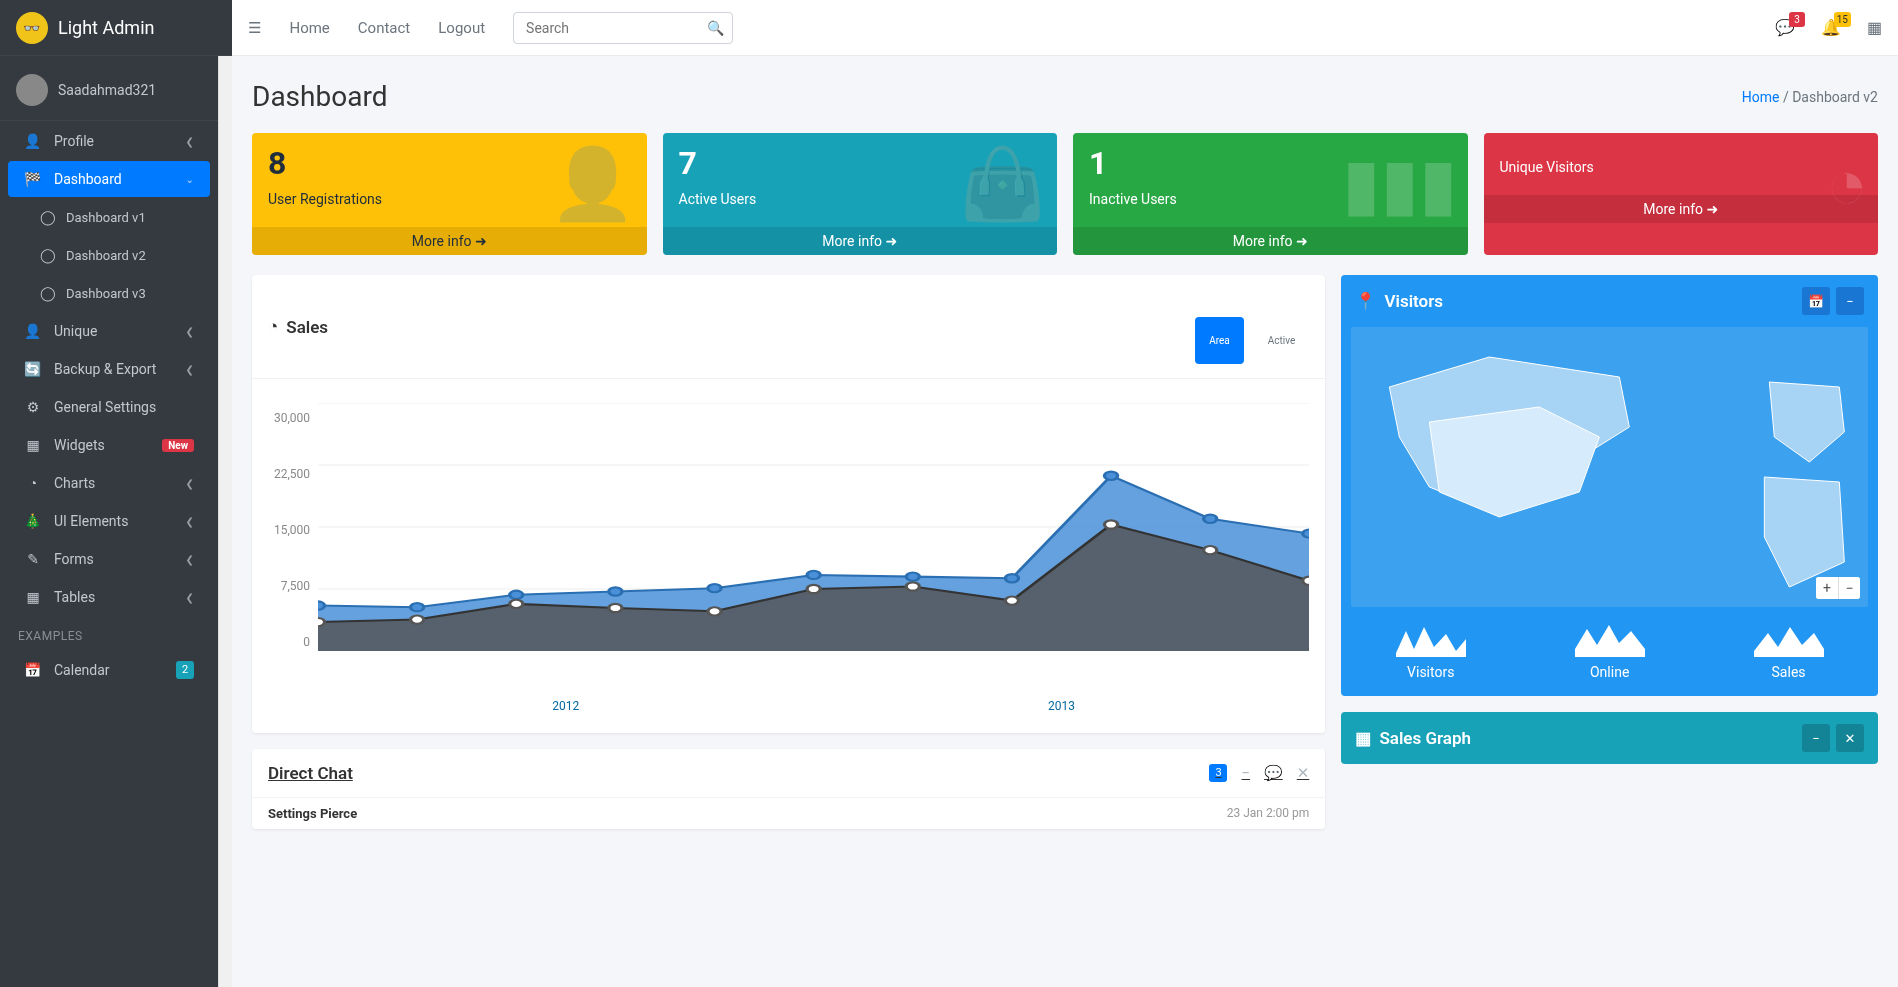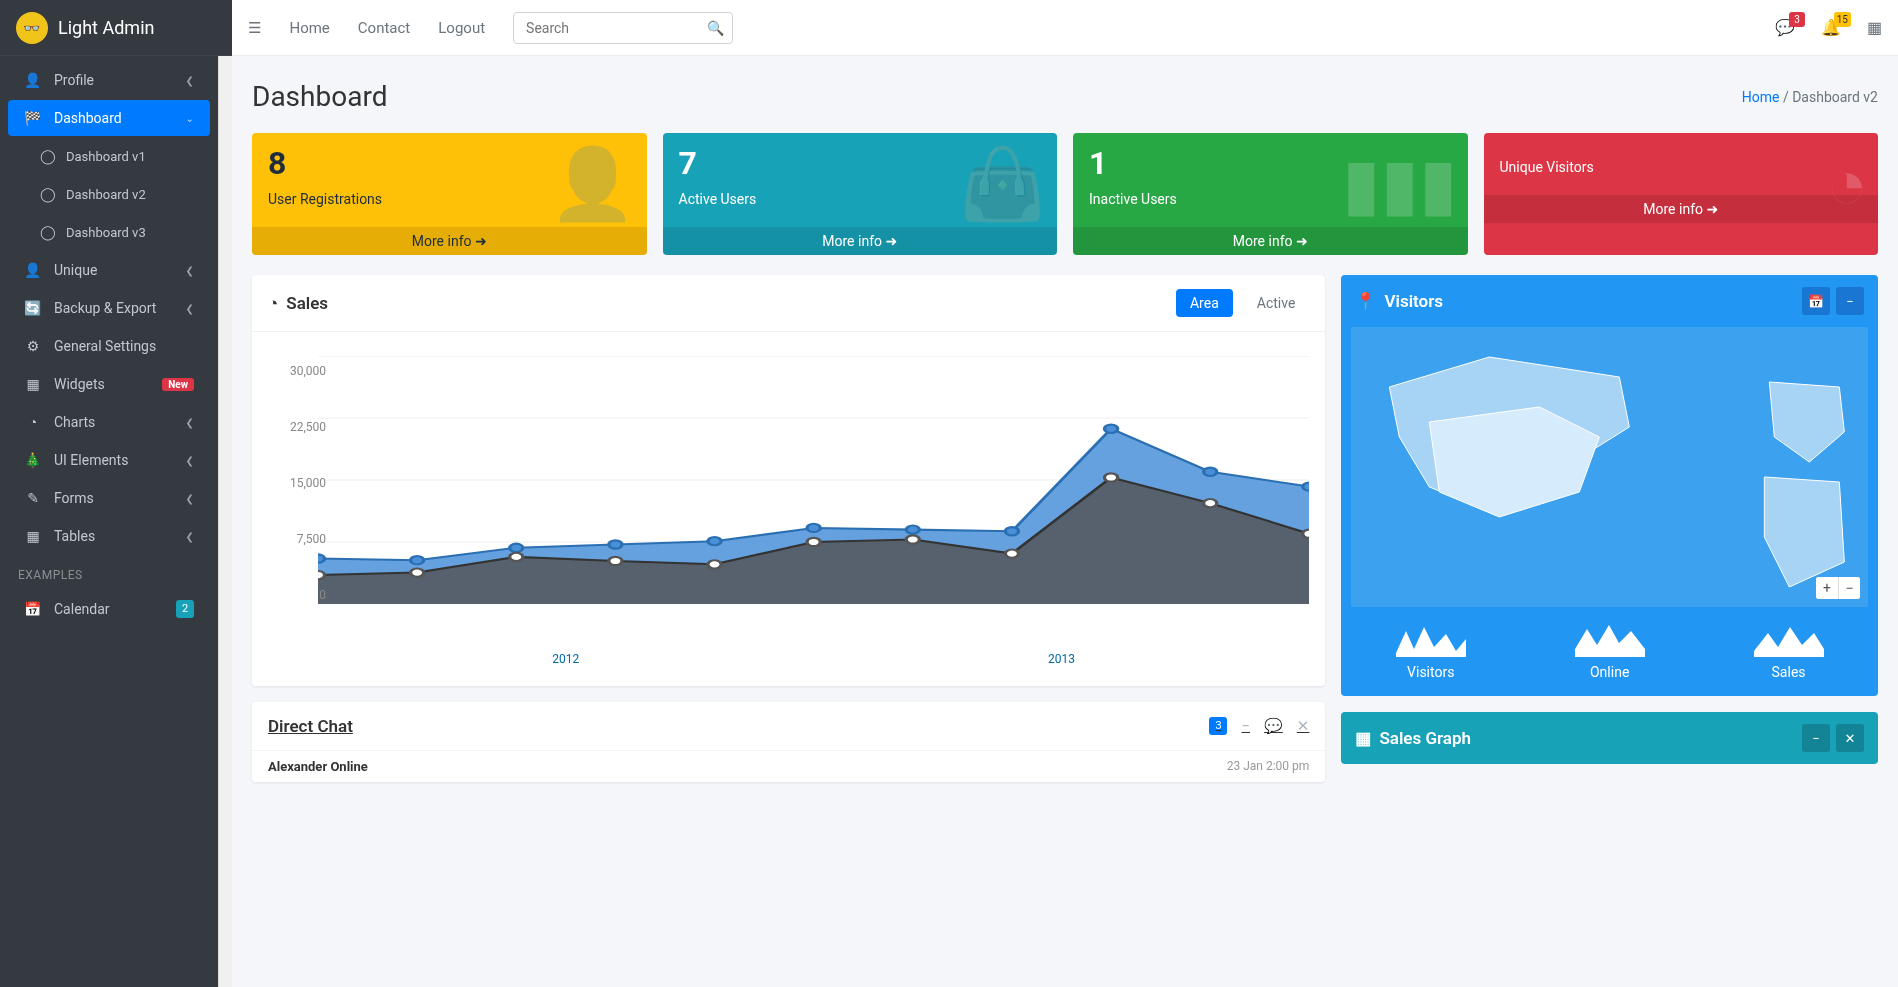--- a/index.html
+++ b/index.html
@@ -60,28 +60,28 @@
 .stat-teal { background: #17a2b8; }
 .stat-green { background: #28a745; }
 .stat-red { background: #dc3545; }
 
 
 .row-2col { display: grid; grid-template-columns: 2fr 1fr; gap: 16px; }
 .card { background: #fff; border-radius: 4px; box-shadow: 0 1px 3px rgba(0,0,0,.08); margin-bottom: 16px; }
 .card-head { padding: 14px 16px; border-bottom: 1px solid #f1f1f1; display: flex; align-items: center; justify-content: space-between; }
 .card-title { font-size: 17px; font-weight: 600; display: flex; align-items: center; gap: 8px; }
 .btn-group { display: flex; gap: 10px; align-items: center; }
-.btn { padding: 6px 14px; border-radius: 4px; font-size: 14px; cursor: pointer; border: none; }
+.btn { padding: 18px 14px; border-radius: 4px; font-size: 10px; cursor: pointer; border: none; margin-top: 28px; }
 .btn-primary { background: #007bff; color: #fff; }
 .btn-plain { background: transparent; color: #6c757d; }
 .card-body { padding: 14px 16px 20px; }
 
 
 .chart-wrap { position: relative; height: 300px; padding: 10px 0 0 50px; }
-.y-labels { position: absolute; left: 16px; top: 18px; height: 238px; width: 48px; display: flex; flex-direction: column; justify-content: space-between; text-align: right; font-size: 12px; color: #888; padding-right: 6px; }
+.y-labels { position: absolute; left: 0; top: 18px; height: 238px; width: 48px; display: flex; flex-direction: column; justify-content: space-between; text-align: right; font-size: 12px; color: #888; padding-right: 6px; }
 .x-labels { display: flex; justify-content: space-around; font-size: 12px; color: #0369a1; margin-top: 6px; padding-left: 50px; }
 svg.sales-svg { width: 100%; height: 248px; }
 
 
 .card-visitors { background: #2196f3; color: #fff; border-radius: 4px; }
 .cv-head { padding: 12px 14px; display: flex; align-items: center; justify-content: space-between; }
 .cv-title { font-weight: 600; font-size: 17px; display: flex; align-items: center; gap: 8px; }
 .cv-tools { display: flex; gap: 6px; }
 .cv-tool { width: 28px; height: 28px; background: #1976d2; border-radius: 3px; display: flex; align-items: center; justify-content: center; cursor: pointer; font-size: 13px; }
 .map-area { height: 280px; background: #3ca1ef; margin: 0 10px; border-radius: 2px; position: relative; overflow: hidden; }
@@ -111,20 +111,24 @@
 <body>
 
 <div class="layout">
   <div class="sidebar">
     <div class="brand">
       <div class="brand-logo">👓</div>
       <span>Light Admin</span>
     </div>
     <div class="sidebar-wrap">
       <div class="sidebar-scroll">
+        <div class="user-panel">
+          <div class="user-avatar"></div>
+          <span>Saadahmad321</span>
+        </div>
 
         <div class="nav-item">
           <span class="ni-icon">👤</span>
           <span class="ni-label">Profile</span>
           <span class="ni-caret">❮</span>
         </div>
 
         <div class="nav-item active">
           <span class="ni-icon">🏁</span>
           <span class="ni-label">Dashboard</span>
@@ -328,21 +332,21 @@
             <div class="chat-head">
               <div class="chat-title">Direct Chat</div>
               <div class="chat-tools">
                 <span class="chat-badge">3</span>
                 <span class="chat-tool-icon">−</span>
                 <span class="chat-tool-icon">💬</span>
                 <span class="chat-tool-icon">✕</span>
               </div>
             </div>
             <div class="chat-row">
-              <span class="chat-name">Alexander Online</span>
+              <span class="chat-name">Settings Pierce</span>
               <span class="chat-time">23 Jan 2:00 pm</span>
             </div>
           </div>
         </div>
 
         <div>
           <div class="card-visitors">
             <div class="cv-head">
               <div class="cv-title">
                 <span>📍</span>

